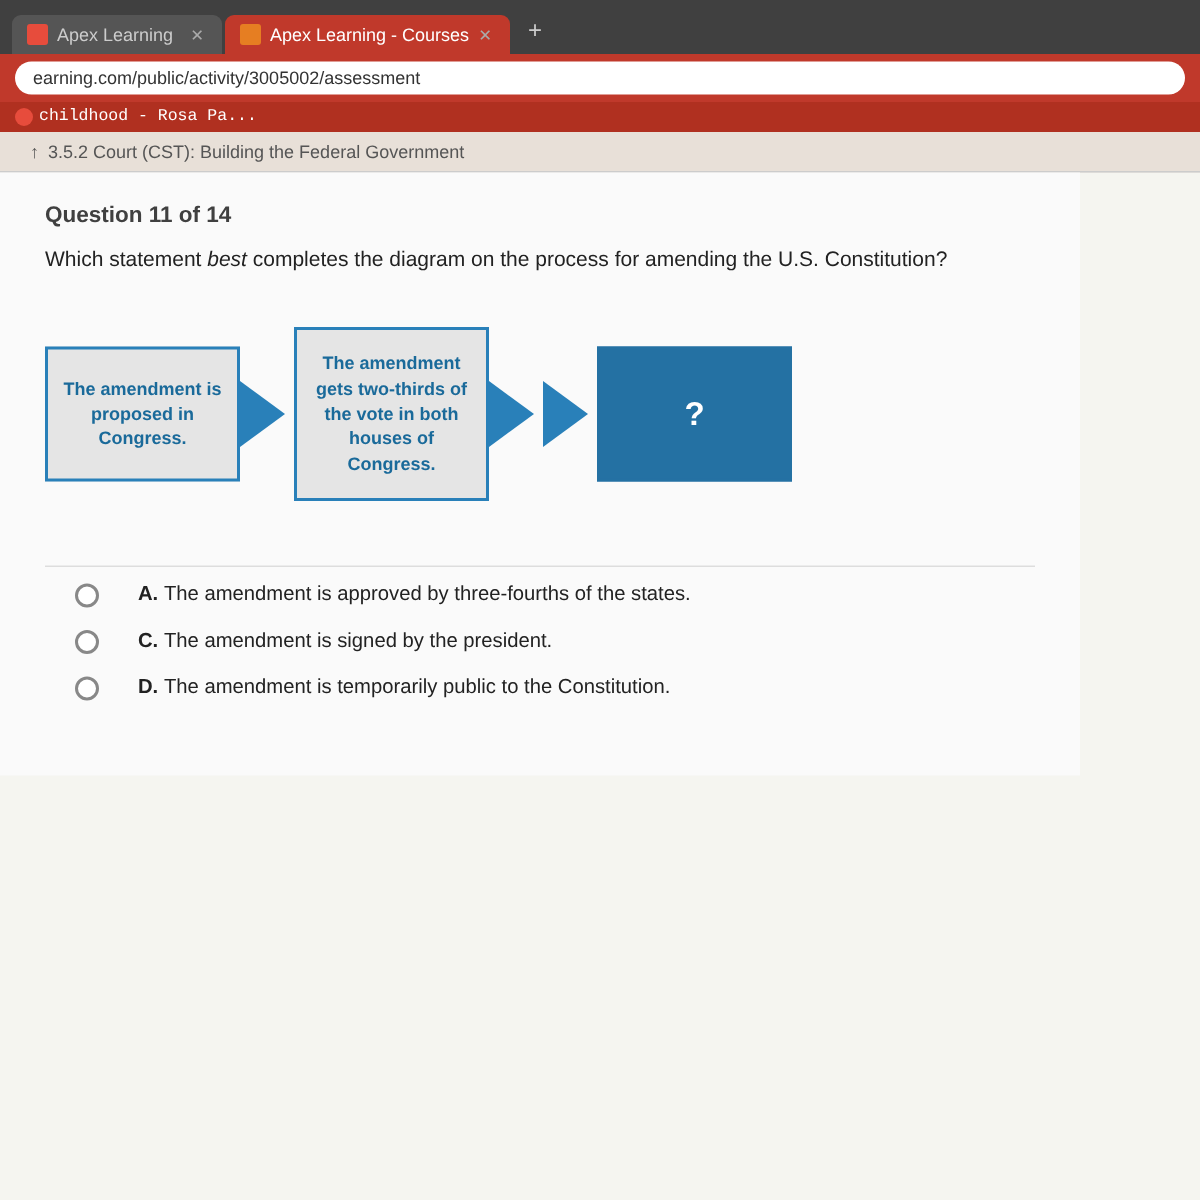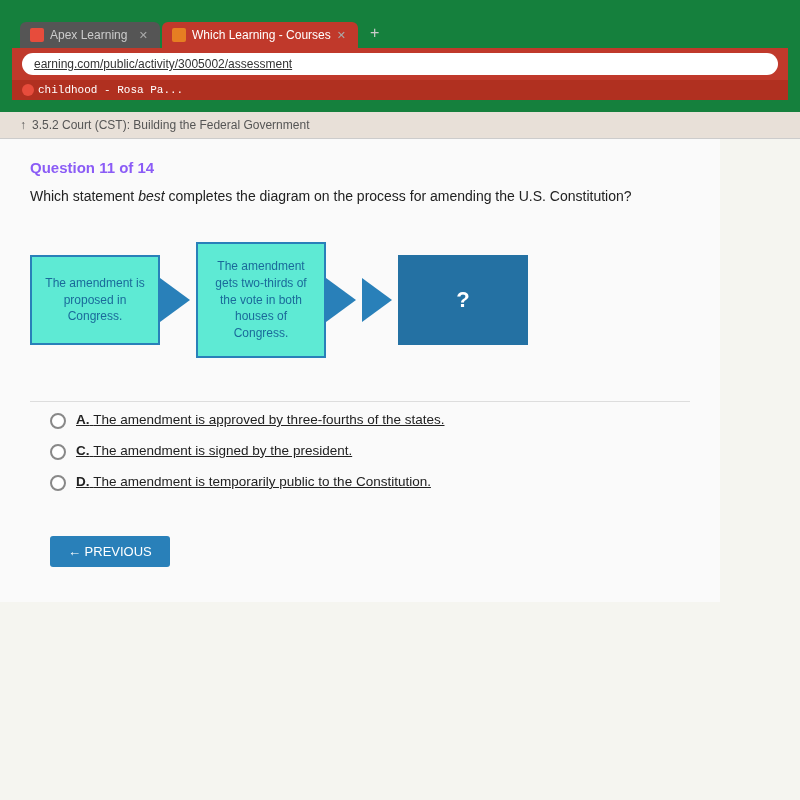--- a/index.html
+++ b/index.html
@@ -6,22 +6,22 @@
     body {
       font-family: Arial, sans-serif;
       background: #d0d0d0;
       width: 800px;
       height: 800px;
       overflow: hidden;
     }
 
     
     .browser-chrome {
-      background: #15803d;
-      padding: 12px;
+      background: #404040;
+      padding: 0;
     }
     .tab-bar {
       display: flex;
       align-items: flex-end;
       padding: 6px 8px 0 8px;
       gap: 2px;
     }
     .tab {
       display: flex;
       align-items: center;
@@ -67,21 +67,20 @@
       align-items: center;
       gap: 8px;
     }
     .url-box {
       flex: 1;
       background: #fff;
       border-radius: 12px;
       padding: 4px 12px;
       font-size: 12px;
       color: #333;
-      text-decoration: underline;
     }
 
     .bookmark-bar {
       background: #b03020;
       padding: 4px 10px;
       display: flex;
       align-items: center;
       gap: 6px;
     }
     .bookmark-item {
@@ -123,21 +122,21 @@
 
     .main-content {
       padding: 20px 30px;
       background: #fafafa;
       max-width: 720px;
     }
 
     .question-header {
       font-size: 15px;
       font-weight: bold;
-      color: #8b5cf6;
+      color: #404040;
       margin-bottom: 10px;
     }
 
     .question-text {
       font-size: 14px;
       color: #222;
       margin-bottom: 20px;
       line-height: 1.5;
     }
 
@@ -150,26 +149,26 @@
     .diagram {
       display: flex;
       align-items: center;
       gap: 0px;
       margin-bottom: 28px;
       padding: 15px 0;
     }
 
     .diagram-box {
       border: 2px solid #2980b9;
-      background: #5eead4;
+      background: #e5e5e5;
       padding: 14px 10px;
       text-align: center;
       font-size: 12px;
       color: #1a6a9a;
-      font-weight: 400;
+      font-weight: 700;
       line-height: 1.4;
       width: 130px;
       min-height: 90px;
       display: flex;
       align-items: center;
       justify-content: center;
       position: relative;
     }
 
     .diagram-arrow {
@@ -207,25 +206,24 @@
       display: flex;
       flex-direction: column;
       gap: 14px;
       margin-bottom: 30px;
       padding-left: 20px;
     }
 
     .answer-choice {
       display: flex;
       align-items: flex-start;
-      gap: 10px;
+      gap: 26px;
       font-size: 13.5px;
       color: #222;
       cursor: pointer;
-      text-decoration: underline;
     }
 
     .radio-circle {
       width: 16px;
       height: 16px;
       border: 2px solid #888;
       border-radius: 50%;
       flex-shrink: 0;
       margin-top: 1px;
       background: #fff;
@@ -266,21 +264,21 @@
 
 <div class="browser-chrome">
   <div class="tab-bar">
     <div class="tab">
       <div class="tab-favicon"></div>
       <span>Apex Learning</span>
       <span class="tab-close">✕</span>
     </div>
     <div class="tab active">
       <div class="tab-favicon orange"></div>
-      <span>Which Learning - Courses</span>
+      <span>Apex Learning - Courses</span>
       <span class="tab-close">✕</span>
     </div>
     <div class="tab-new">+</div>
   </div>
   <div class="address-bar">
     <div class="url-box">earning.com/public/activity/3005002/assessment</div>
   </div>
   <div class="bookmark-bar">
     <div class="bookmark-item">
       <div class="bookmark-icon"></div>
@@ -325,18 +323,15 @@
       <div class="answer-choice">
         <div class="radio-circle"></div>
         <span><span class="answer-label">C.</span>&nbsp;<span>The amendment is signed by the president.</span></span>
       </div>
       <div class="answer-choice">
         <div class="radio-circle"></div>
         <span><span class="answer-label">D.</span>&nbsp;<span>The amendment is temporarily public to the Constitution.</span></span>
       </div>
     </div>
 
-    <div class="bottom-nav">
-      <button class="prev-button">← PREVIOUS</button>
-    </div>
 
   </div>
 </div>
 
 </body></html>

